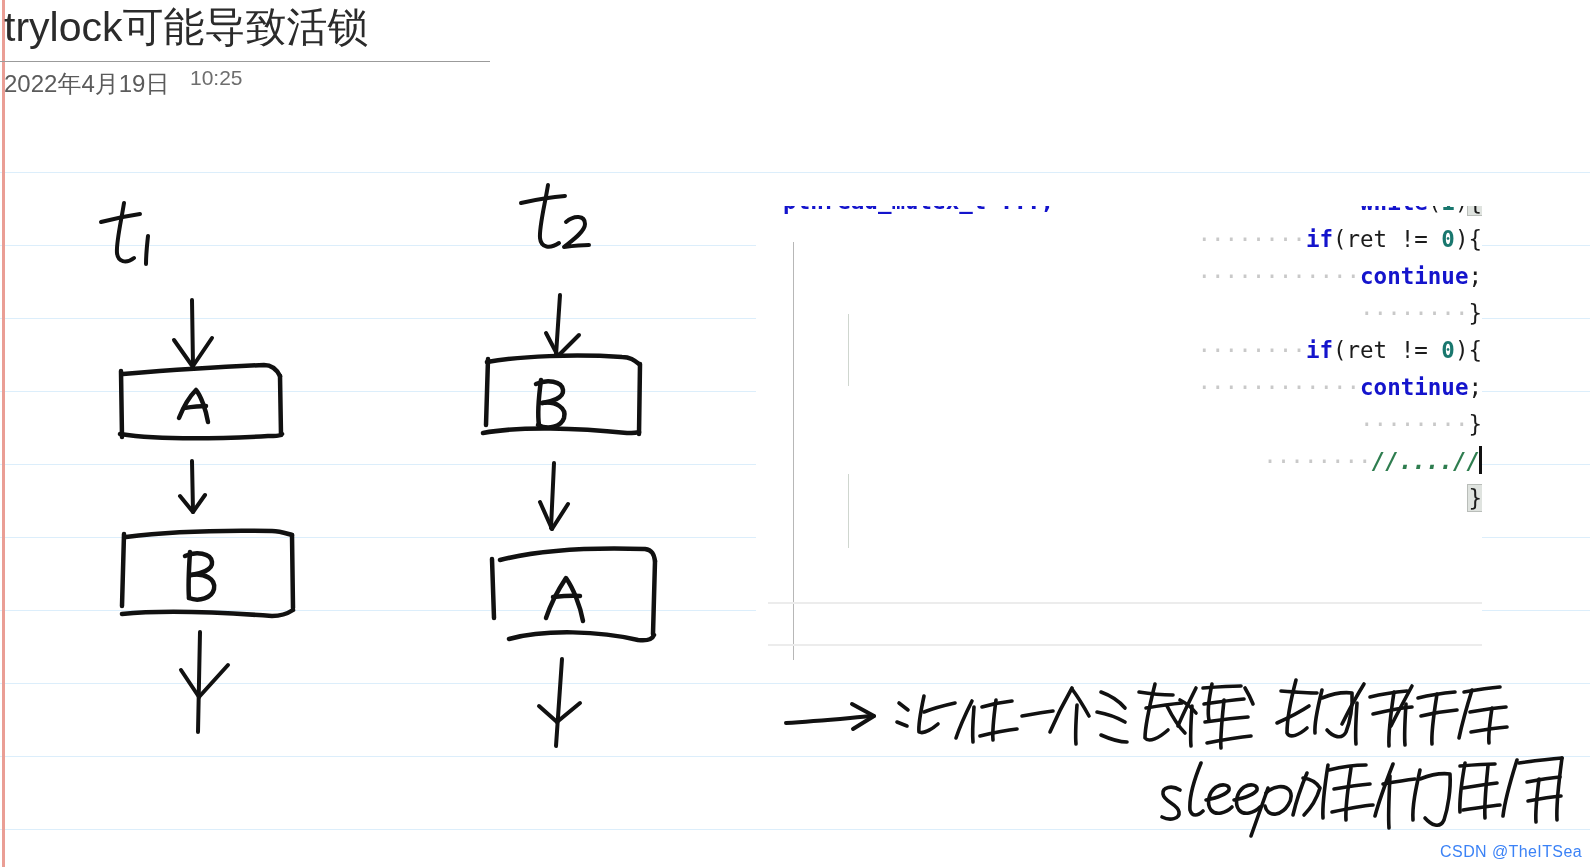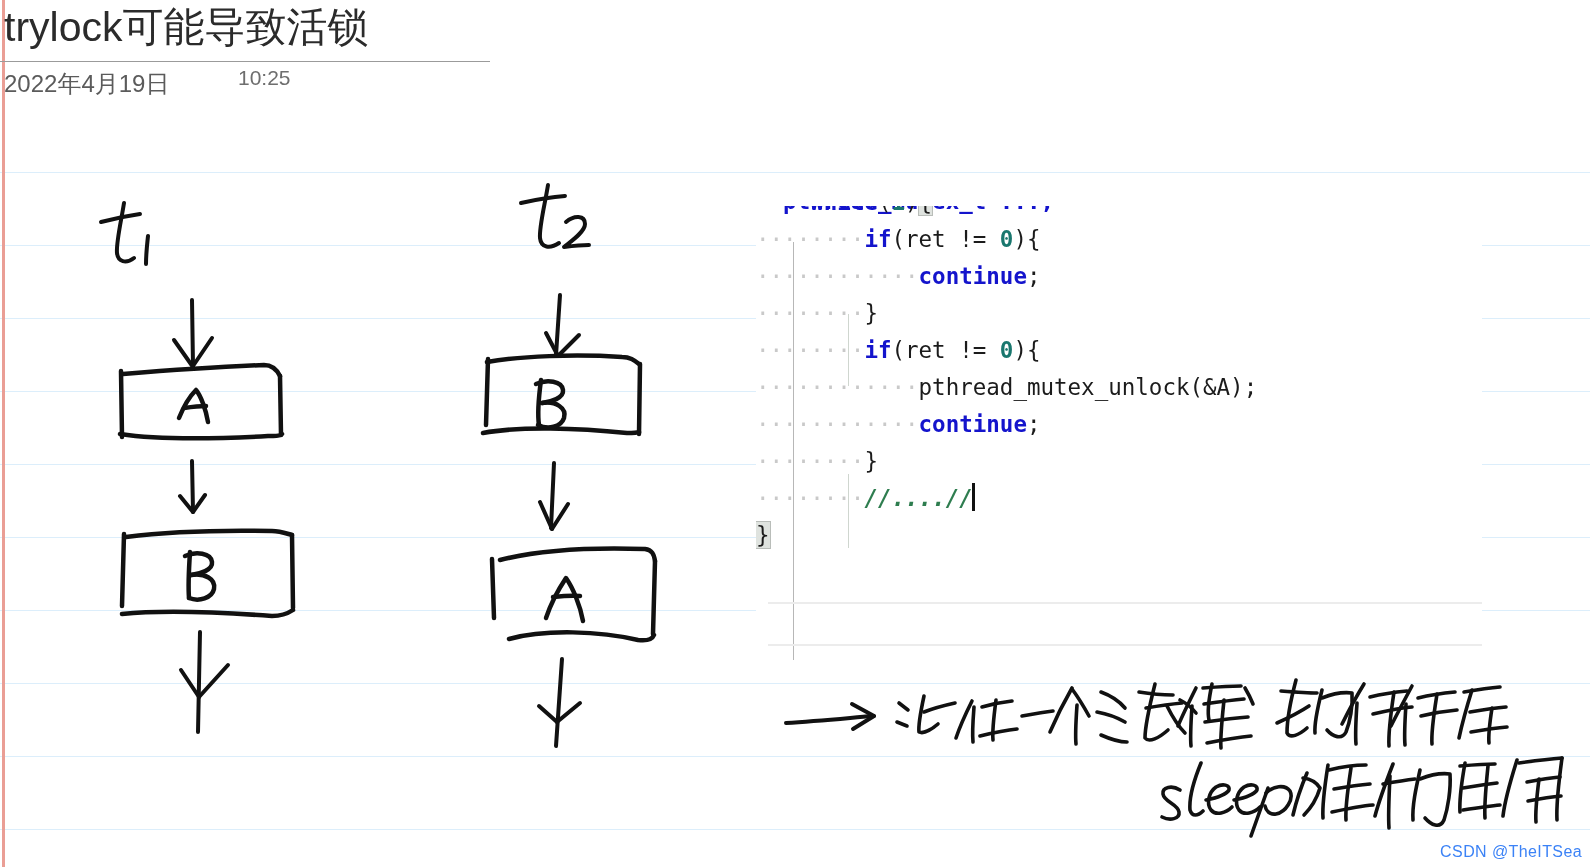--- a/index.html
+++ b/index.html
@@ -1,37 +1,37 @@
 <!DOCTYPE html>
 <html><head>
 <meta charset="utf-8">
 <style>
   html,body{margin:0;padding:0;}
   body{
     width:1590px;height:867px;overflow:hidden;background:#ffffff;
     font-family:"Liberation Sans", sans-serif;position:relative;
   }
-  #page{position:absolute;inset:0;background:#fff;overflow:hidden;}
+  #page{position:absolute;inset:0;background:#fff;overflow:hidden;text-align:right;}
 
   
   .rule-line{position:absolute;left:0;height:1px;background:#dceefb;}
   .margin-line{position:absolute;left:2px;top:0;width:3px;height:867px;background:#ea9e95;}
 
   
   .title{
     position:absolute;left:4px;top:2px;
     font-size:41px;line-height:50px;color:#2b2b2b;font-weight:400;
     letter-spacing:0px;white-space:nowrap;
   }
   .title-rule{position:absolute;left:0;top:61px;width:490px;height:1px;background:#9b9b9b;}
   .date{
     position:absolute;left:4px;top:68px;font-size:24px;color:#5b5b5b;white-space:nowrap;
   }
   .time{
-    position:absolute;left:190px;top:66px;font-size:21px;color:#6e6e6e;white-space:nowrap;margin-left:48px;
+    position:absolute;left:190px;top:66px;font-size:21px;color:#6e6e6e;white-space:nowrap;
   }
 
   
   .hand{position:absolute;left:0;top:0;width:1590px;height:867px;pointer-events:none;}
   .ink{fill:none;stroke:#111111;stroke-linecap:round;stroke-linejoin:round;}
 
   
   .code-shot{
     position:absolute;left:756px;top:206px;width:726px;height:470px;
     background:#ffffff;overflow:hidden;
@@ -317,21 +317,20 @@
     <div class="guide light" style="left:92px;top:268px;height:74px;"></div>
 
     <div class="curline"></div>
 
     <div class="code-inner" id="code-body">
         <div class="cline"><span class="ws">····</span><span class="kw">while</span><span>(</span><span class="num">1</span><span>)</span><span class="brace-hl">{</span></div>
         <div class="cline"><span class="ws">········</span><span class="kw">if</span><span>(ret != </span><span class="num">0</span><span>){</span></div>
         <div class="cline"><span class="ws">············</span><span class="kw">continue</span><span>;</span></div>
         <div class="cline"><span class="ws">········</span><span>}</span></div>
         <div class="cline"><span class="ws">········</span><span class="kw">if</span><span>(ret != </span><span class="num">0</span><span>){</span></div>
-        <div class="cline"><span class="ws">············</span><span>pthread_mutex_unlock(&amp;A);</span></div>
         <div class="cline"><span class="ws">············</span><span class="kw">continue</span><span>;</span></div>
         <div class="cline"><span class="ws">········</span><span>}</span></div>
         <div class="cline"><span class="ws">········</span><span class="cmt">//....//</span><span class="caret"></span></div>
         <div class="cline"><span class="brace-hl">}</span></div>
       </div>
   </div>
 
   <div class="watermark">CSDN @TheITSea</div>
 </div>
 

